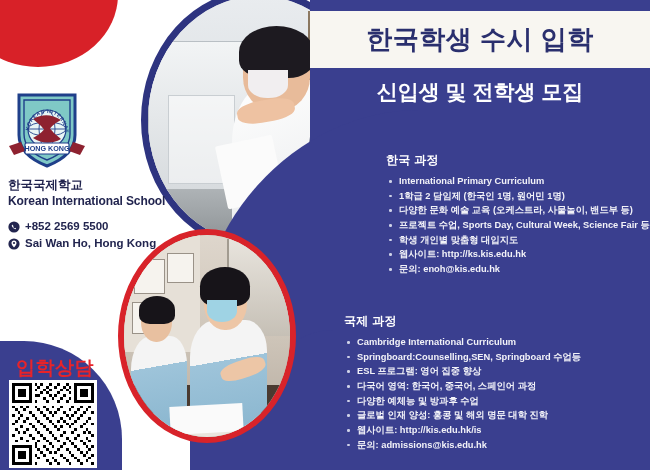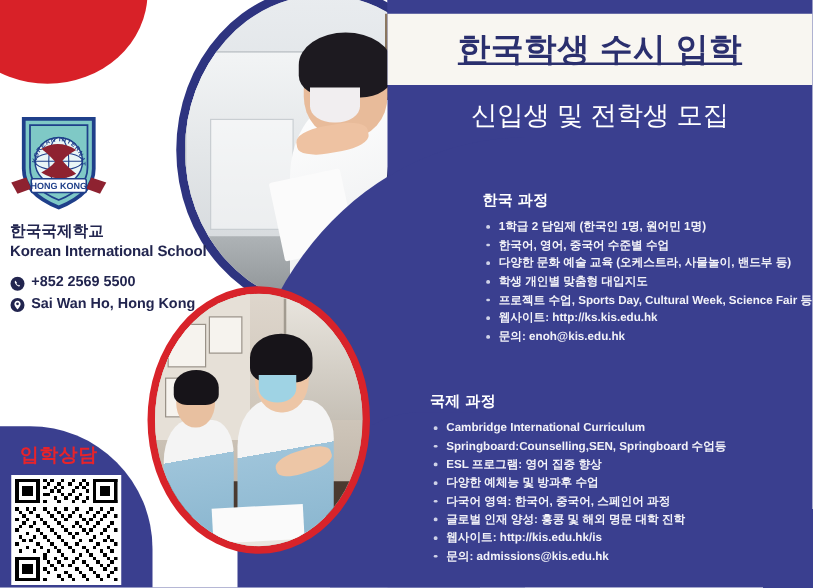--- a/index.html
+++ b/index.html
@@ -69,34 +69,33 @@
     display: flex;
     align-items: center;
     justify-content: center;
   }
   .title-band-text {
     font-size: 26px;
     font-weight: bold;
     color: #2a2f6e;
     letter-spacing: 0.5px;
     white-space: nowrap;
-    text-decoration: underline;
   }
   .subtitle-wrap {
     position: absolute;
     top: 68px; right: 0;
     width: 340px; height: 48px;
     z-index: 7;
     display: flex;
     align-items: center;
     justify-content: center;
   }
   .subtitle-text {
     font-size: 21px;
-    font-weight: normal;
+    font-weight: bold;
     color: #ffffff;
     white-space: nowrap;
   }
 
   
   .section {
     position: absolute;
     z-index: 8;
     color: #ffffff;
   }
@@ -366,21 +365,21 @@
     position: absolute;
     left: -70px; top: 341px;
     width: 192px; height: 200px;
     background: #3a3f8f;
     border-top-right-radius: 98px;
     z-index: 6;
   }
   .qr-label {
     position: absolute;
     left: 16px; top: 355px;
-    font-size: 15px;
+    font-size: 19px;
     font-weight: bold;
     color: #e8232a;
     letter-spacing: 0.5px;
     z-index: 8;
   }
   .qr-code {
     position: absolute;
     left: 9px; top: 380px;
     width: 88px; height: 88px;
     background: #ffffff;
@@ -437,38 +436,38 @@
   <div class="title-band">
     <div class="title-band-text">한국학생 수시 입학</div>
   </div>
   <div class="subtitle-wrap">
     <div class="subtitle-text">신입생 및 전학생 모집</div>
   </div>
 
   <div class="section section-korean">
     <div class="section-heading">한국 과정</div>
     <ul class="bullets">
+      <li>International Primary Curriculum</li>
       <li>1학급 2 담임제 (한국인 1명, 원어민 1명)</li>
-      <li>한국어, 영어, 중국어 수준별 수업</li>
       <li>다양한 문화 예술 교육 (오케스트라, 사물놀이, 밴드부 등)</li>
+      <li>프로젝트 수업, Sports Day, Cultural Week, Science Fair 등</li>
       <li>학생 개인별 맞춤형 대입지도</li>
-      <li>프로젝트 수업, Sports Day, Cultural Week, Science Fair 등</li>
       <li>웹사이트: http://ks.kis.edu.hk</li>
       <li>문의: enoh@kis.edu.hk</li>
     </ul>
   </div>
 
   <div class="section section-intl">
     <div class="section-heading">국제 과정</div>
     <ul class="bullets">
       <li>Cambridge International Curriculum</li>
       <li>Springboard:Counselling,SEN, Springboard 수업등</li>
       <li>ESL 프로그램: 영어 집중 향상</li>
+      <li>다국어 영역: 한국어, 중국어, 스페인어 과정</li>
       <li>다양한 예체능 및 방과후 수업</li>
-      <li>다국어 영역: 한국어, 중국어, 스페인어 과정</li>
       <li>글로벌 인재 양성: 홍콩 및 해외 명문 대학 진학</li>
       <li>웹사이트: http://kis.edu.hk/is</li>
       <li>문의: admissions@kis.edu.hk</li>
     </ul>
   </div>
 
   <div class="logo-wrap">
     <svg width="80" height="82" viewBox="0 0 80 82">
       <path d="M12 6 H68 V46 Q68 66 40 77 Q12 66 12 46 Z" fill="#7fc9c6" stroke="#1f3f8a" stroke-width="3"></path>
       <path d="M17 11 H63 V45 Q63 62 40 71 Q17 62 17 45 Z" fill="none" stroke="#1f3f8a" stroke-width="1.4"></path>

